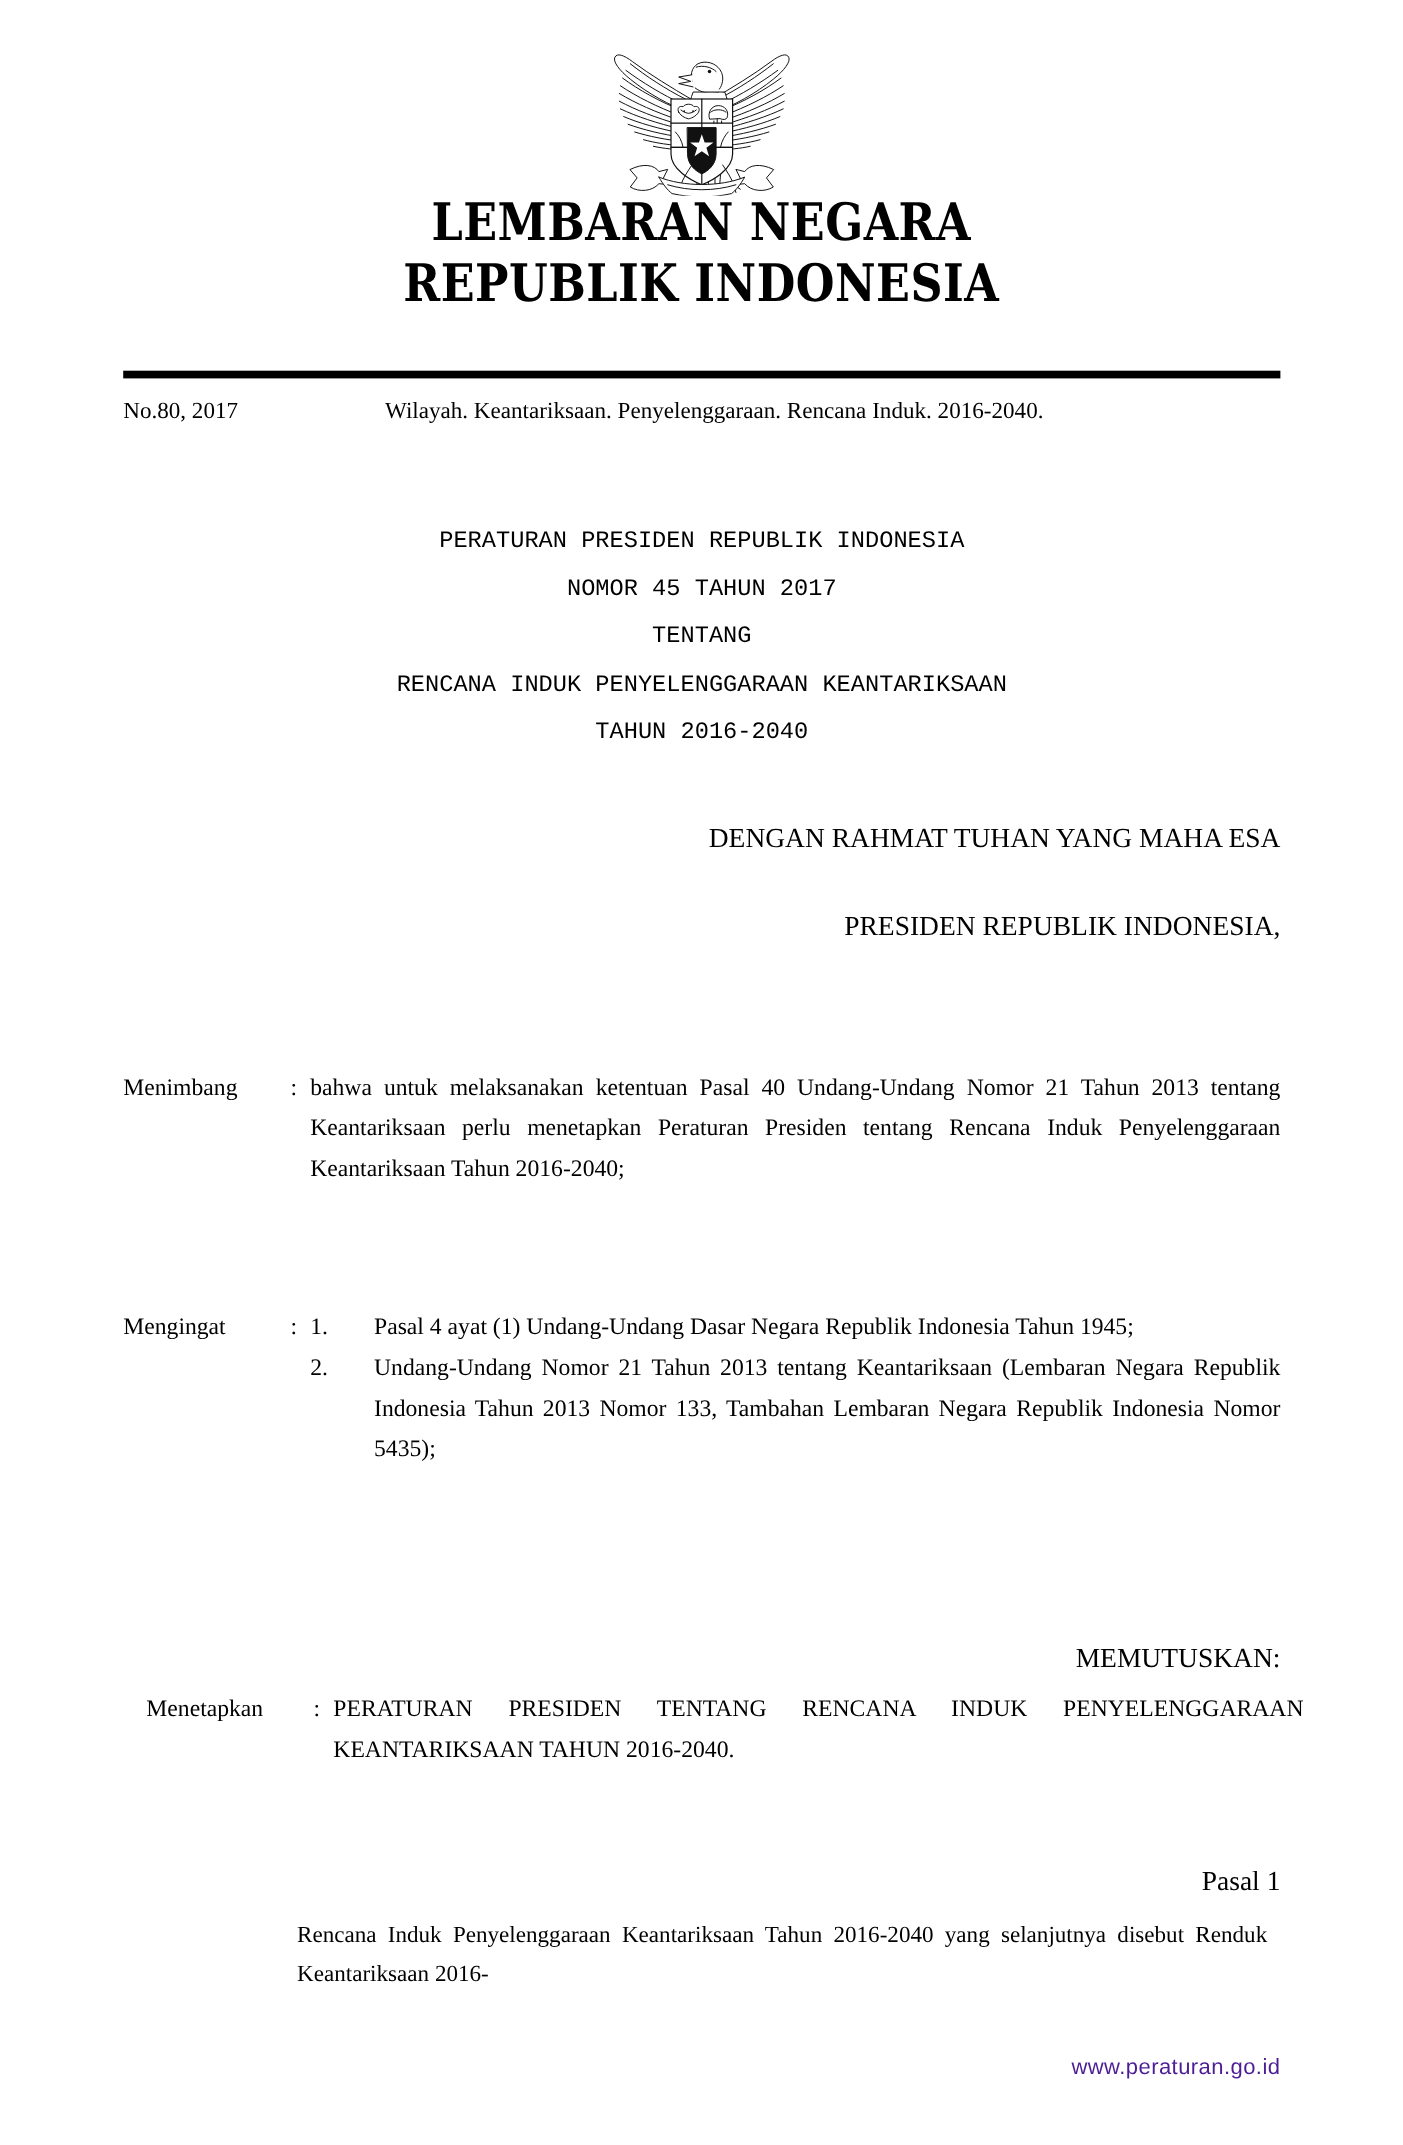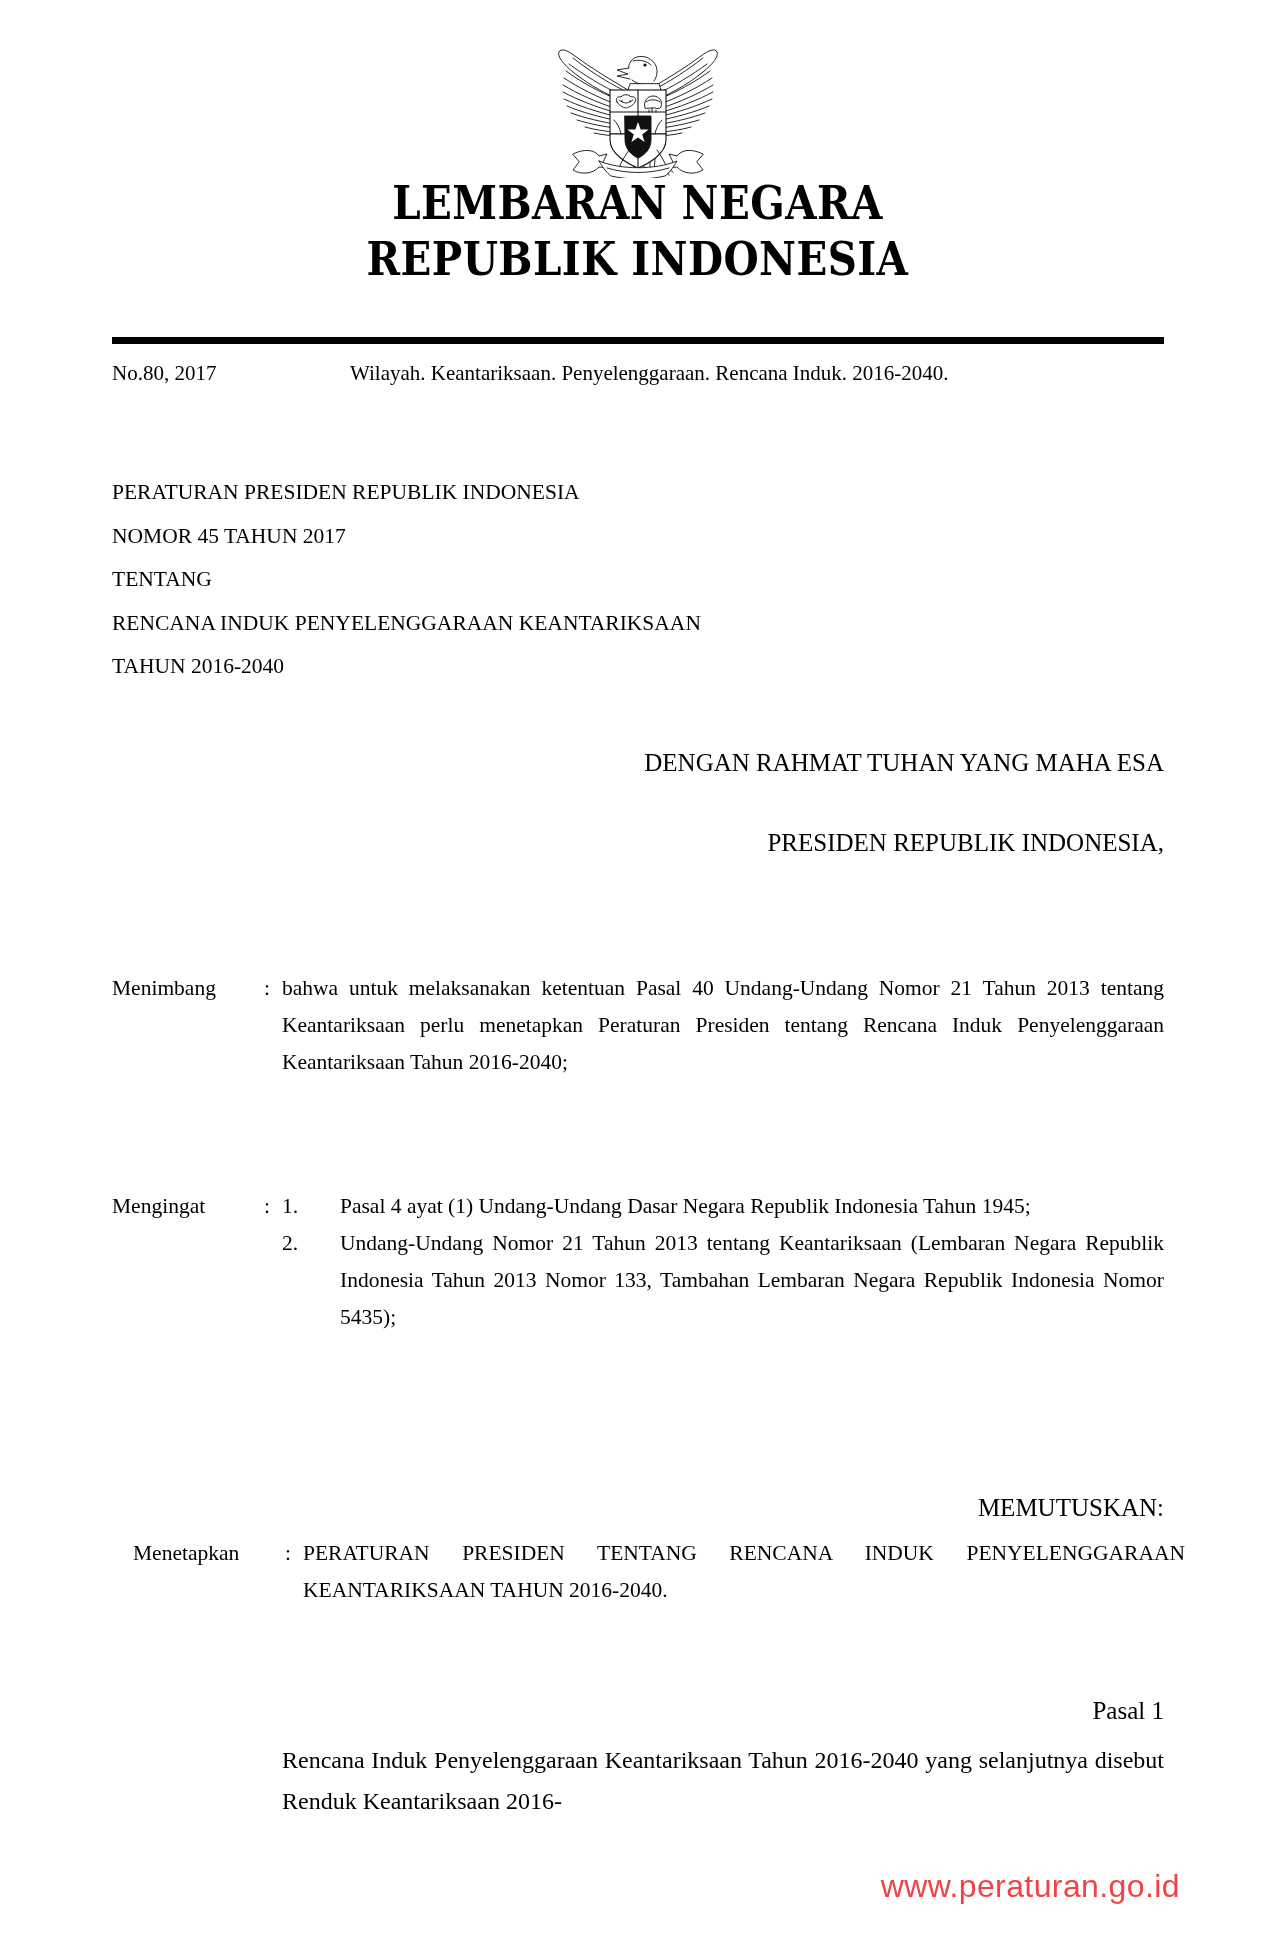--- a/index.html
+++ b/index.html
@@ -83,22 +83,24 @@
     margin-left: 238px;
     text-align: justify;
     text-align-last: left;
   }
 
   
   .titleblock {
     position: absolute;
     left: 112px;
     width: 1052px;
+    text-align: center;
     font-size: 21.5px;
     line-height: 1.0;
+    font-family: Liberation Mono, monospace;
   }
   .titleblock .tline { display: block; margin-bottom: 22px; }
 
   
   .clause {
     position: absolute;
     left: 112px;
     width: 1052px;
     font-size: 21.5px;
     line-height: 1.72;
@@ -145,41 +147,40 @@
     left: 112px;
     width: 1052px;
     text-align: right;
     font-size: 25px;
     line-height: 1.0;
   }
 
   
   .pasal-body {
     position: absolute;
-    left: 282px;
+    left: 270px;
     width: 882px;
-    font-size: 24px;
+    font-size: 21px;
     line-height: 1.72;
     text-align: justify;
     text-align-last: left;
     font-family: Liberation Serif, serif;
   }
 
   
   .footer {
     position: absolute;
     left: 0;
     top: 1868px;
     width: 1164px;
     text-align: right;
     font-family: "Liberation Sans", "DejaVu Sans", sans-serif;
-    font-size: 32px;
-    color: #ef4444;
+    font-size: 20px;
+    color: #4c1d95;
     letter-spacing: 0.4px;
-    padding-left: 16px;
   }
 </style>
 </head>
 <body>
 
 <div class="page">
 
   <div class="emblem-wrap">
     <svg class="emblem" viewBox="0 0 210 150" aria-hidden="true">
       <g fill="none" stroke="#111111" stroke-width="0.9" stroke-linecap="round">

